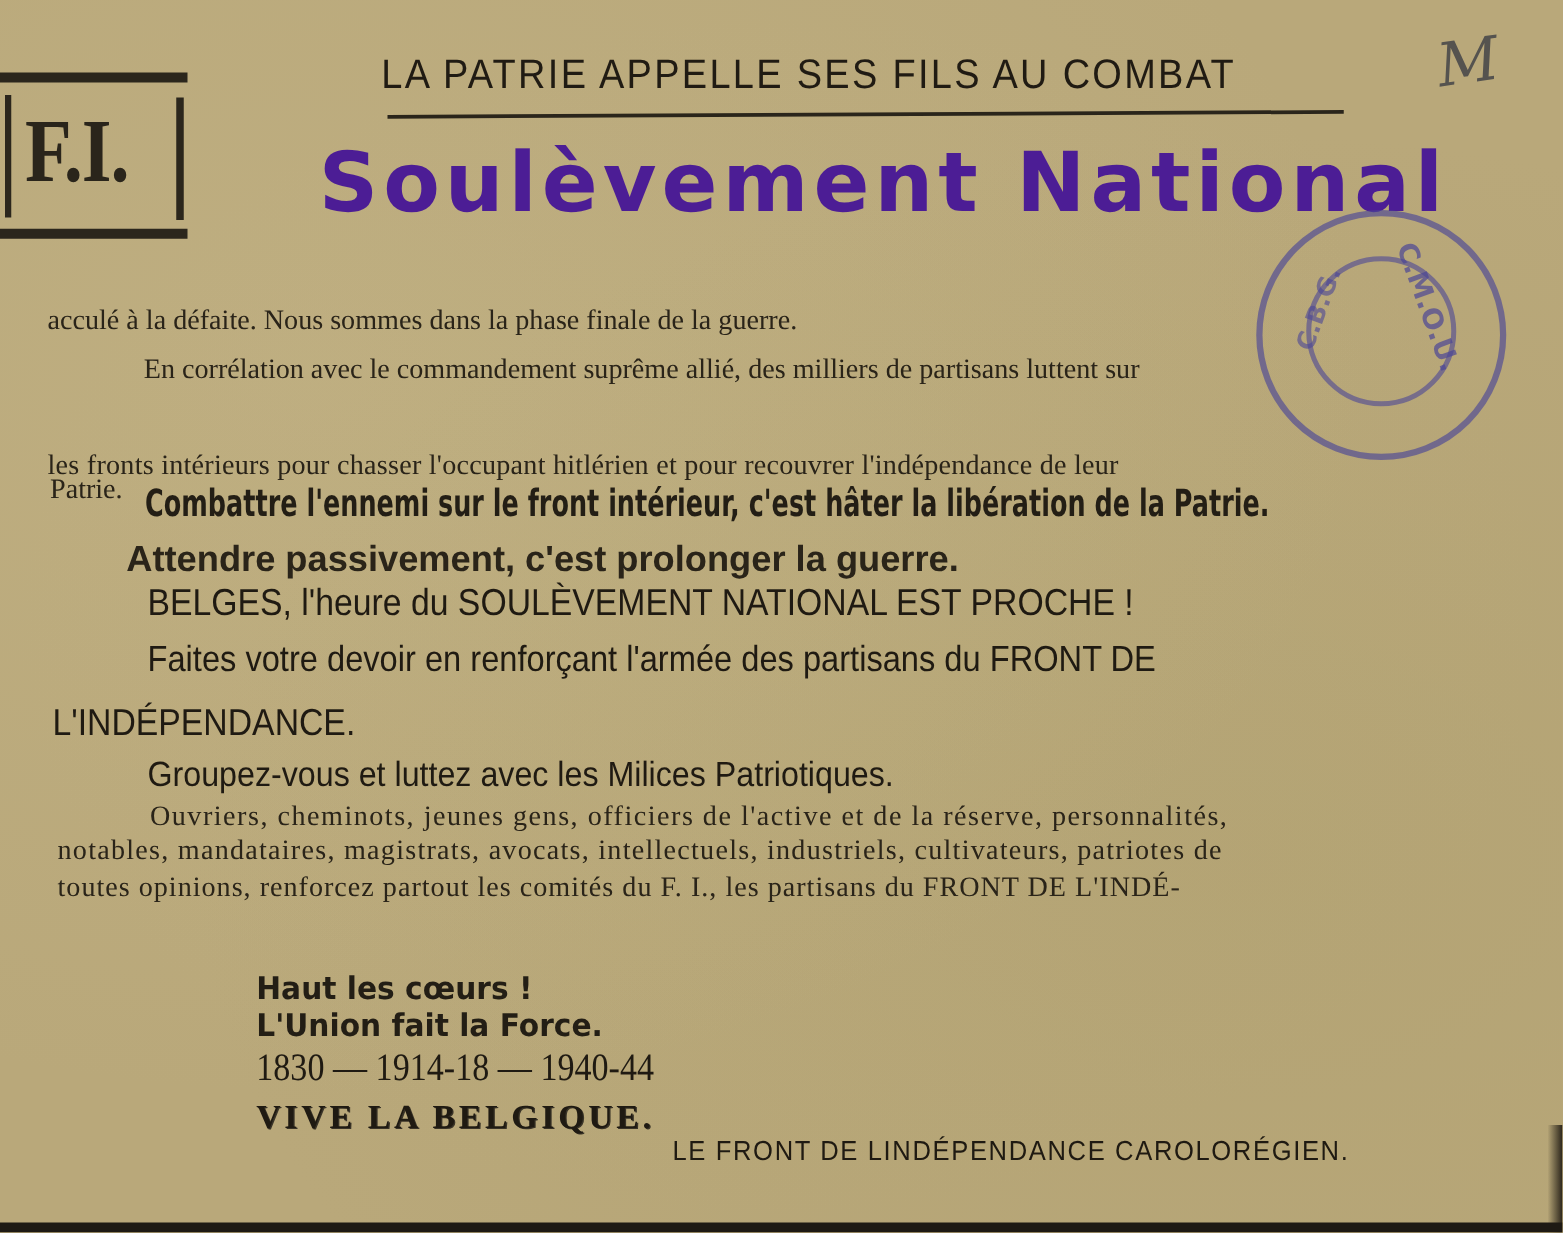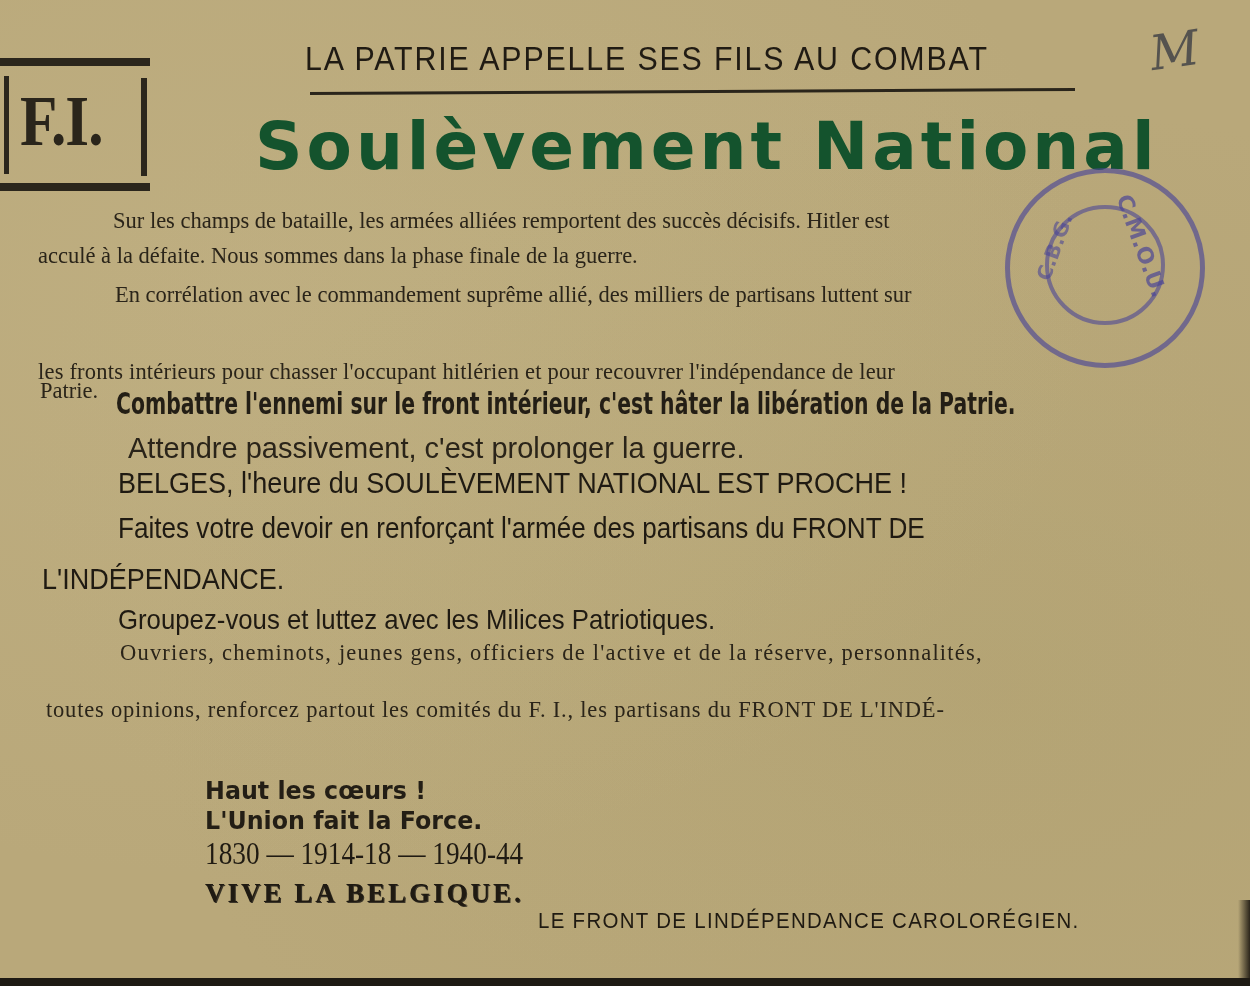--- a/index.html
+++ b/index.html
@@ -33,21 +33,21 @@
     }
 
     .kicker {
       left: 305px; top: 40px; font-size: 33px; letter-spacing: 2px; transform: scaleX(0.92); transform-origin: left top;
       color: #201b13;
     }
     .kicker-rule { position: absolute; left: 310px; top: 90px; width: 765px; height: 3px; background: #2a251b; transform: rotate(-0.3deg); }
 
     .headline {
       left: 255px; top: 108px; font-size: 66px; font-weight: bold; letter-spacing: 4px;
-      font-family: "DejaVu Sans", sans-serif; color: #14532d;
+      font-family: "DejaVu Sans", sans-serif; color: #4c1d95;
     }
 
     .p { font-size: 22.5px; color: #2a2419; }
     .bold-cond { font-weight: bold; transform-origin: left top; }
 
     
     .stamp {
       position: absolute; left: 1005px; top: 168px; width: 190px; height: 190px;
       border: 5px solid rgba(75,70,150,0.65); border-radius: 50%;
     }
@@ -85,35 +85,35 @@
     <div class="logo-text">F.I.</div>
   </div>
 
   <div class="line sans kicker">LA PATRIE APPELLE SES FILS AU COMBAT</div>
   <div class="kicker-rule"></div>
 
   <div class="handwriting">M</div>
 
   <div class="line headline">Soulèvement National</div>
 
-  <div class="line serif p" style="left:113px; top:208px;">Sur les champs de bataille, les armées alliées remportent des succès décisifs. Hitler est</div>
   <div class="line serif p" style="left:38px; top:243px;">acculé à la défaite. Nous sommes dans la phase finale de la guerre.</div>
 
   <div class="line serif p" style="left:115px; top:282px;">En corrélation avec le commandement suprême allié, des milliers de partisans luttent sur</div>
   <div class="line serif p" style="left:38px; top:315px; letter-spacing:0.2px;margin-top:44px;">les fronts intérieurs pour chasser l'occupant hitlérien et pour recouvrer l'indépendance de leur</div>
   <div class="line serif p" style="left:40px; top:354px;margin-top:24px;">Patrie.</div>
 
   <div class="line sans-cond bold-cond" style="left:116px; top:386px; font-size:30px; transform:scaleX(0.68);">Combattre l'ennemi sur le front intérieur, c'est hâter la libération de la Patrie.</div>
-  <div class="line sans" style="left:128px; top:432px; font-size:29px; font-weight:normal; color:#2a2419;">Attendre passivement, c'est prolonger la guerre.</div>
+  <div class="line sans" style="left:101px; top:432px; font-size:29px; font-weight:bold; color:#2a2419;">Attendre passivement, c'est prolonger la guerre.</div>
   <div class="line sans" style="left:118px; top:466px; font-size:30px; transform:scaleX(0.9); transform-origin:left top; color:#1f1a12;">BELGES, l'heure du SOULÈVEMENT NATIONAL EST PROCHE !</div>
   <div class="line sans" style="left:118px; top:512px; font-size:29px; transform:scaleX(0.9); transform-origin:left top; color:#1f1a12;">Faites votre devoir en renforçant l'armée des partisans du FRONT DE</div>
   <div class="line sans" style="left:42px; top:562px; font-size:30px; transform:scaleX(0.9); transform-origin:left top; color:#1f1a12;">L'INDÉPENDANCE.</div>
   <div class="line sans" style="left:118px; top:604px; font-size:28px; transform:scaleX(0.92); transform-origin:left top; color:#1f1a12;">Groupez-vous et luttez avec les Milices Patriotiques.</div>
 
   <div class="line serif p" style="left:120px; top:640px; letter-spacing:1.2px;">Ouvriers, cheminots, jeunes gens, officiers de l'active et de la réserve, personnalités,</div>
+  <div class="line serif p" style="left:46px; top:667px; letter-spacing:1px;">notables, mandataires, magistrats, avocats, intellectuels, industriels, cultivateurs, patriotes de</div>
   <div class="line serif p" style="left:46px; top:697px; letter-spacing:0.8px;">toutes opinions, renforcez partout les comités du F. I., les partisans du FRONT DE L'INDÉ-</div>
 
   <div class="line sans-cond bold-cond" style="left:205px; top:776px; font-size:25px; transform:scaleX(0.95);">Haut les cœurs !</div>
   <div class="line sans-cond bold-cond" style="left:205px; top:806px; font-size:25px; transform:scaleX(0.95);">L'Union fait la Force.</div>
   <div class="line serif" style="left:205px; top:836px; font-size:31px; transform:scaleX(0.88); transform-origin:left top; color:#1f1a12;">1830 — 1914-18 — 1940-44</div>
   <div class="line serif" style="left:205px; top:878px; font-size:27px; font-weight:900; letter-spacing:3px; color:#1f1a12; text-shadow:1px 1px 0 #3a3428;">VIVE LA BELGIQUE.</div>
 
   <div class="line sans" style="left:538px; top:908px; font-size:22px; letter-spacing:1.4px; transform:scaleX(0.93); transform-origin:left top; color:#1f1a12;">LE FRONT DE LINDÉPENDANCE CAROLORÉGIEN.</div>
 
   <div class="stamp">

